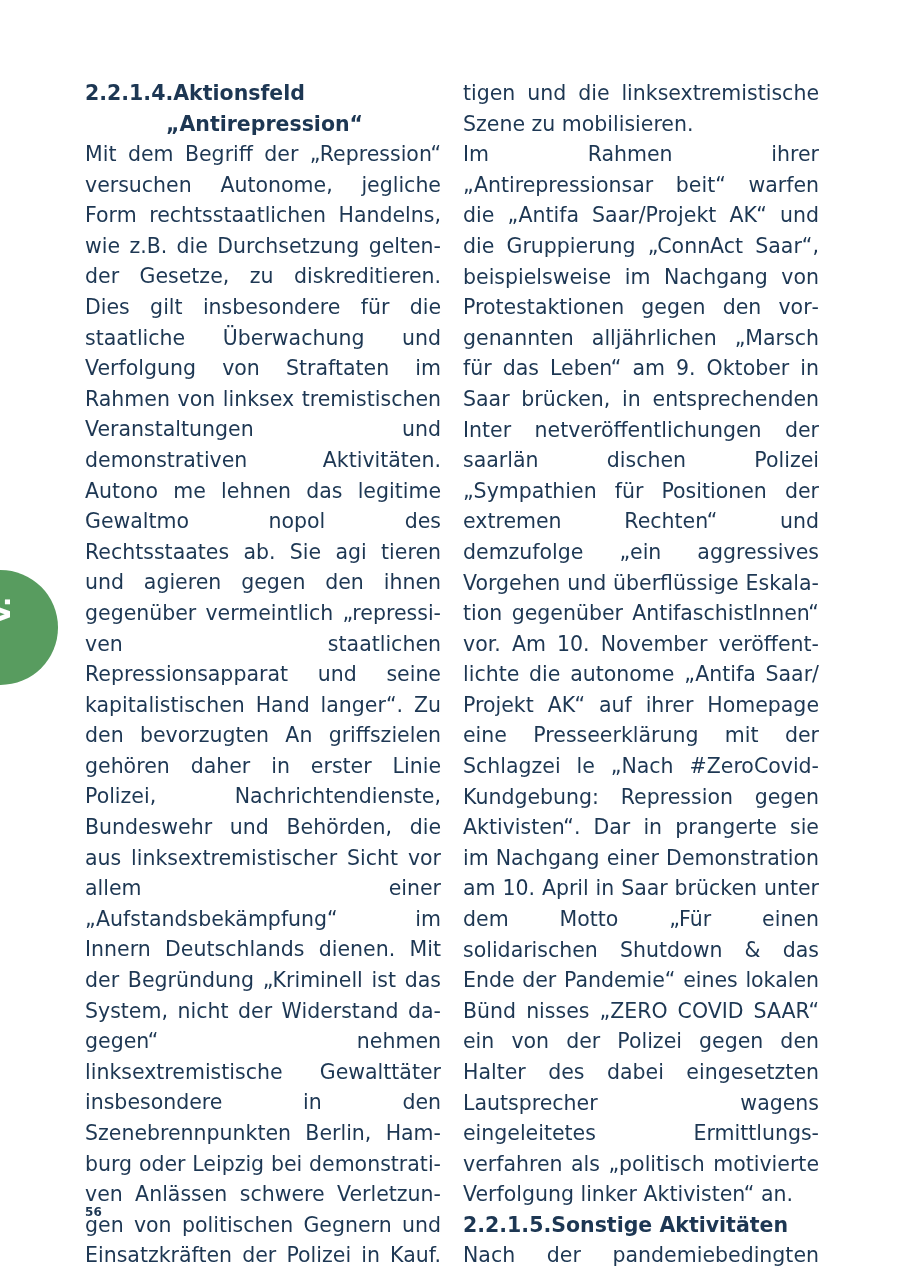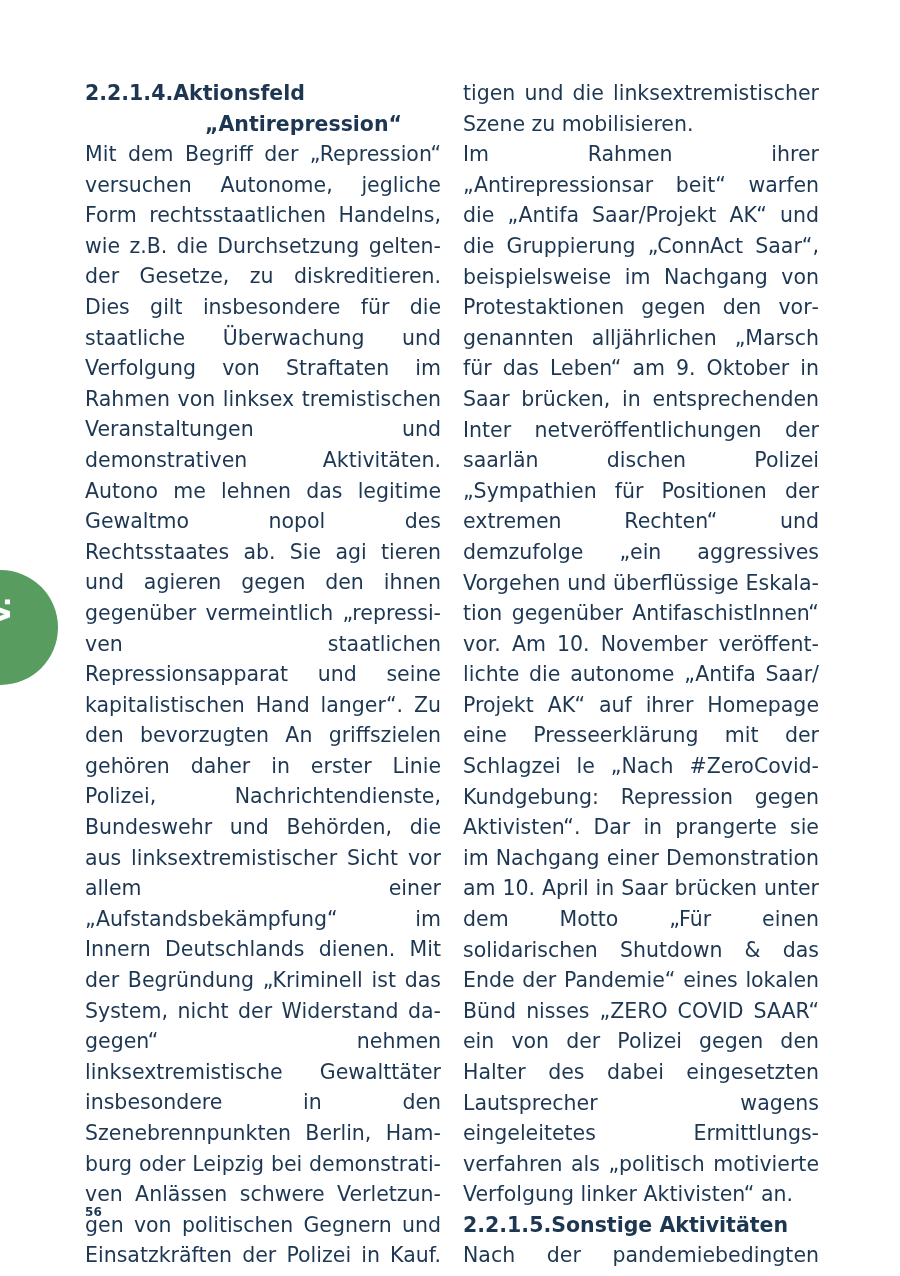--- a/index.html
+++ b/index.html
@@ -74,21 +74,20 @@
     padding: 0;
     text-align: left;
   }
   .heading .num {
     display: inline-block;
     min-width: 81px;
   }
   .heading .sub {
     display: block;
     padding-left: 81px;
-    text-align: center;
   }
 
   p.body {
     margin: 0;
     padding: 0;
     font-size: 20.5px;
     line-height: 30.6px;
     text-align: justify;
     text-justify: inter-word;
     hyphens: manual;
@@ -122,21 +121,21 @@
 
     <div class="col">
       <h2 class="heading">
         <span class="num">2.2.1.4.</span><span>Aktionsfeld</span>
         <span class="sub">„Antirepression“</span>
       </h2>
       <p class="body">Mit dem Begriff der „Repression“ versuchen Autonome, jegliche Form rechtsstaatlichen Handelns, wie z.B. die Durchsetzung gelten­ der Gesetze, zu diskreditieren. Dies gilt insbesondere für die staatliche Überwachung und Verfolgung von Straftaten im Rahmen von linksex­ tremistischen Veranstaltungen und demonstrativen Aktivitäten. Autono­ me lehnen das legitime Gewaltmo­ nopol des Rechtsstaates ab. Sie agi­ tieren und agieren gegen den ihnen gegenüber vermeintlich „repressi­ ven staatlichen Repressionsapparat und seine kapitalistischen Hand­ langer“. Zu den bevorzugten An­ griffszielen gehören daher in erster Linie Polizei, Nachrichtendienste, Bundeswehr und Behörden, die aus linksextremistischer Sicht vor allem einer „Aufstandsbekämpfung“ im Innern Deutschlands dienen. Mit der Begründung „Kriminell ist das System, nicht der Widerstand da­ gegen“ nehmen linksextremistische Gewalttäter insbesondere in den Szenebrennpunkten Berlin, Ham­ burg oder Leipzig bei demonstrati­ ven Anlässen schwere Verletzun­ gen von politischen Gegnern und Einsatzkräften der Polizei in Kauf. Gleichzeitig versuchen Linksextre­ misten, mit Solidaritätskampagnen zugunsten von Personen aus dem linksextremistischen Spektrum, die von „staatlicher Repression“ betrof­ fen sind, eine breite Öffentlichkeit in ihrem Sinne gegen rechtsstaatli­ ches Handeln zu beeinflussen, ihr militantes Vorgehen zu rechtfer­</p>
     </div>
 
     <div class="col">
-      <p class="body">tigen und die linksextremistischer Szene zu mobilisieren.</p>
+      <p class="body">tigen und die linksextremistische Szene zu mobilisieren.</p>
       <p class="body">Im Rahmen ihrer „Antirepressionsar­ beit“ warfen die „Antifa Saar/Projekt AK“ und die Gruppierung „ConnAct Saar“, beispielsweise im Nachgang von Protestaktionen gegen den vor­ genannten alljährlichen „Marsch für das Leben“ am 9. Oktober in Saar­ brücken, in entsprechenden Inter­ netveröffentlichungen der saarlän­ dischen Polizei „Sympathien für Positionen der extremen Rechten“ und demzufolge „ein aggressives Vorgehen und überflüssige Eskala­ tion gegenüber AntifaschistInnen“ vor. Am 10. November veröffent­ lichte die autonome „Antifa Saar/ Projekt AK“ auf ihrer Homepage eine Presseerklärung mit der Schlagzei­ le „Nach #ZeroCovid-Kundgebung: Repression gegen Aktivisten“. Dar­ in prangerte sie im Nachgang einer Demonstration am 10. April in Saar­ brücken unter dem Motto „Für einen solidarischen Shutdown &amp; das Ende der Pandemie“ eines lokalen Bünd­ nisses „ZERO COVID SAAR“ ein von der Polizei gegen den Halter des dabei eingesetzten Lautsprecher­ wagens eingeleitetes Ermittlungs­ verfahren als „politisch motivierte Verfolgung linker Aktivisten“ an.</p>
       <h2 class="heading gap-before">
         <span class="num">2.2.1.5.</span><span>Sonstige Aktivitäten</span>
       </h2>
       <p class="body">Nach der pandemiebedingten Absage der gewerkschaftlich or­ ganisierten traditionellen 1. Mai­ Demonstration in Saarbrücken orga­ nisierte die „Antifa Saar/Projekt AK“ in Kooperation mit weiteren links­ extremistischen Zusammenschlüs­ sen eine Online-Veranstaltung zum</p>
     </div>
 
   </div>
 
   <div class="folio">56</div>

